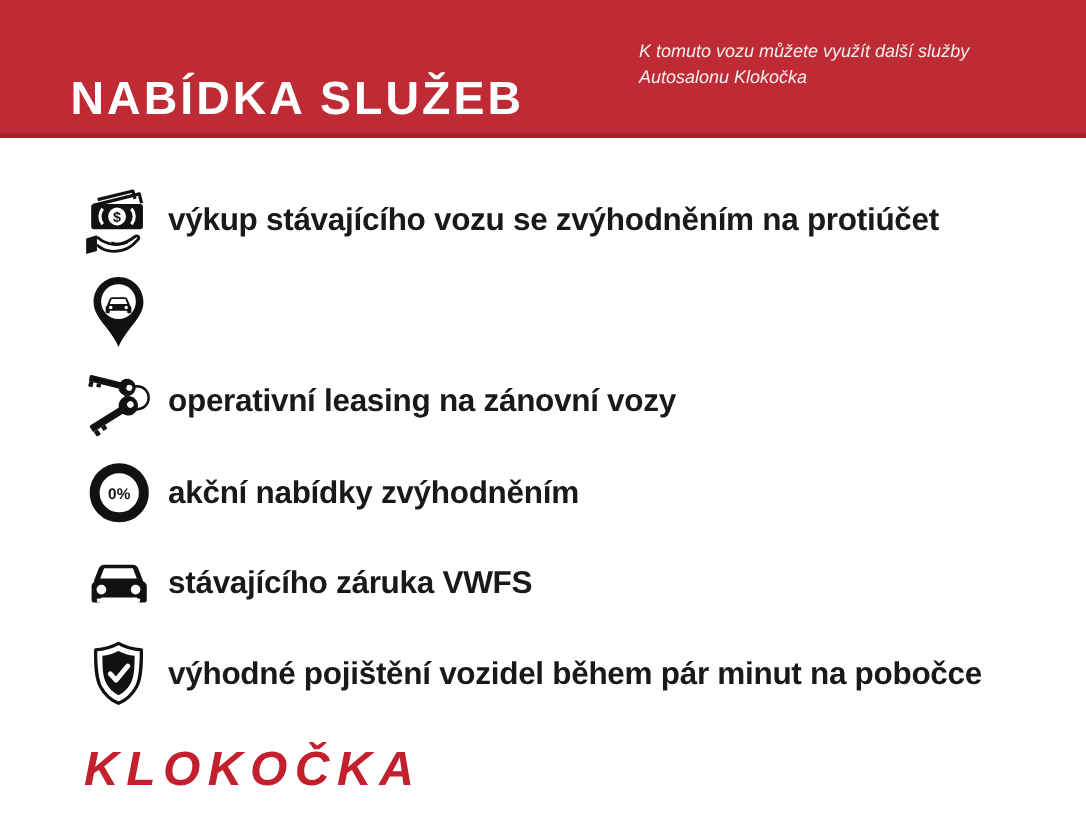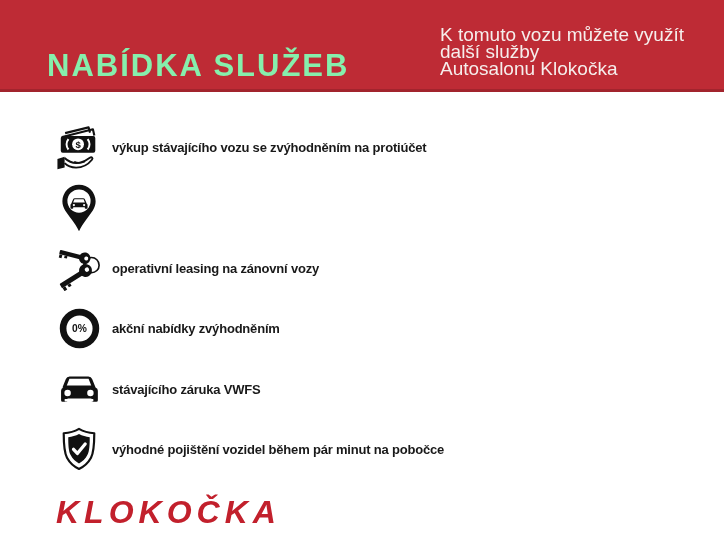--- a/index.html
+++ b/index.html
@@ -15,46 +15,47 @@
   .banner{
     position:absolute;top:0;left:0;width:724px;height:92px;
     background:#BE2B35;
     border-bottom:3px solid #A2242D;
     box-sizing:border-box;
   }
   .banner-title{
     position:absolute;left:47px;top:27px;
     font-size:31px;font-weight:bold;
     letter-spacing:2px;
-    color:#86efac;
+    color:#ffffff;
     white-space:nowrap;
   }
   .banner-subtitle{
-    position:absolute;left:440px;top:26px;
-    font-size:19px;line-height:17px;
+    position:absolute;left:426px;top:26px;
+    font-size:12px;line-height:17px;
     color:#F6EEEC;
     font-weight:500;
+    font-style:italic;
   }
   
   .services{
     position:absolute;top:117px;left:0;right:0;
   }
   .service-row{
     height:60.5px;
     display:flex;align-items:center;
     padding-left:55px;
   }
   .icon-box{
     width:48px;height:56px;
     display:flex;align-items:center;justify-content:center;
     flex:0 0 48px;
   }
   .service-label{
     margin-left:9px;
-    font-size:13px;font-weight:bold;
+    font-size:21px;font-weight:bold;
     color:#191919;
     letter-spacing:-0.2px;
     white-space:nowrap;
   }
   
   .footer-logo{
     position:absolute;left:56px;top:494px;
     font-size:32px;font-weight:bold;font-style:italic;
     letter-spacing:5px;
     color:#C2202C;

